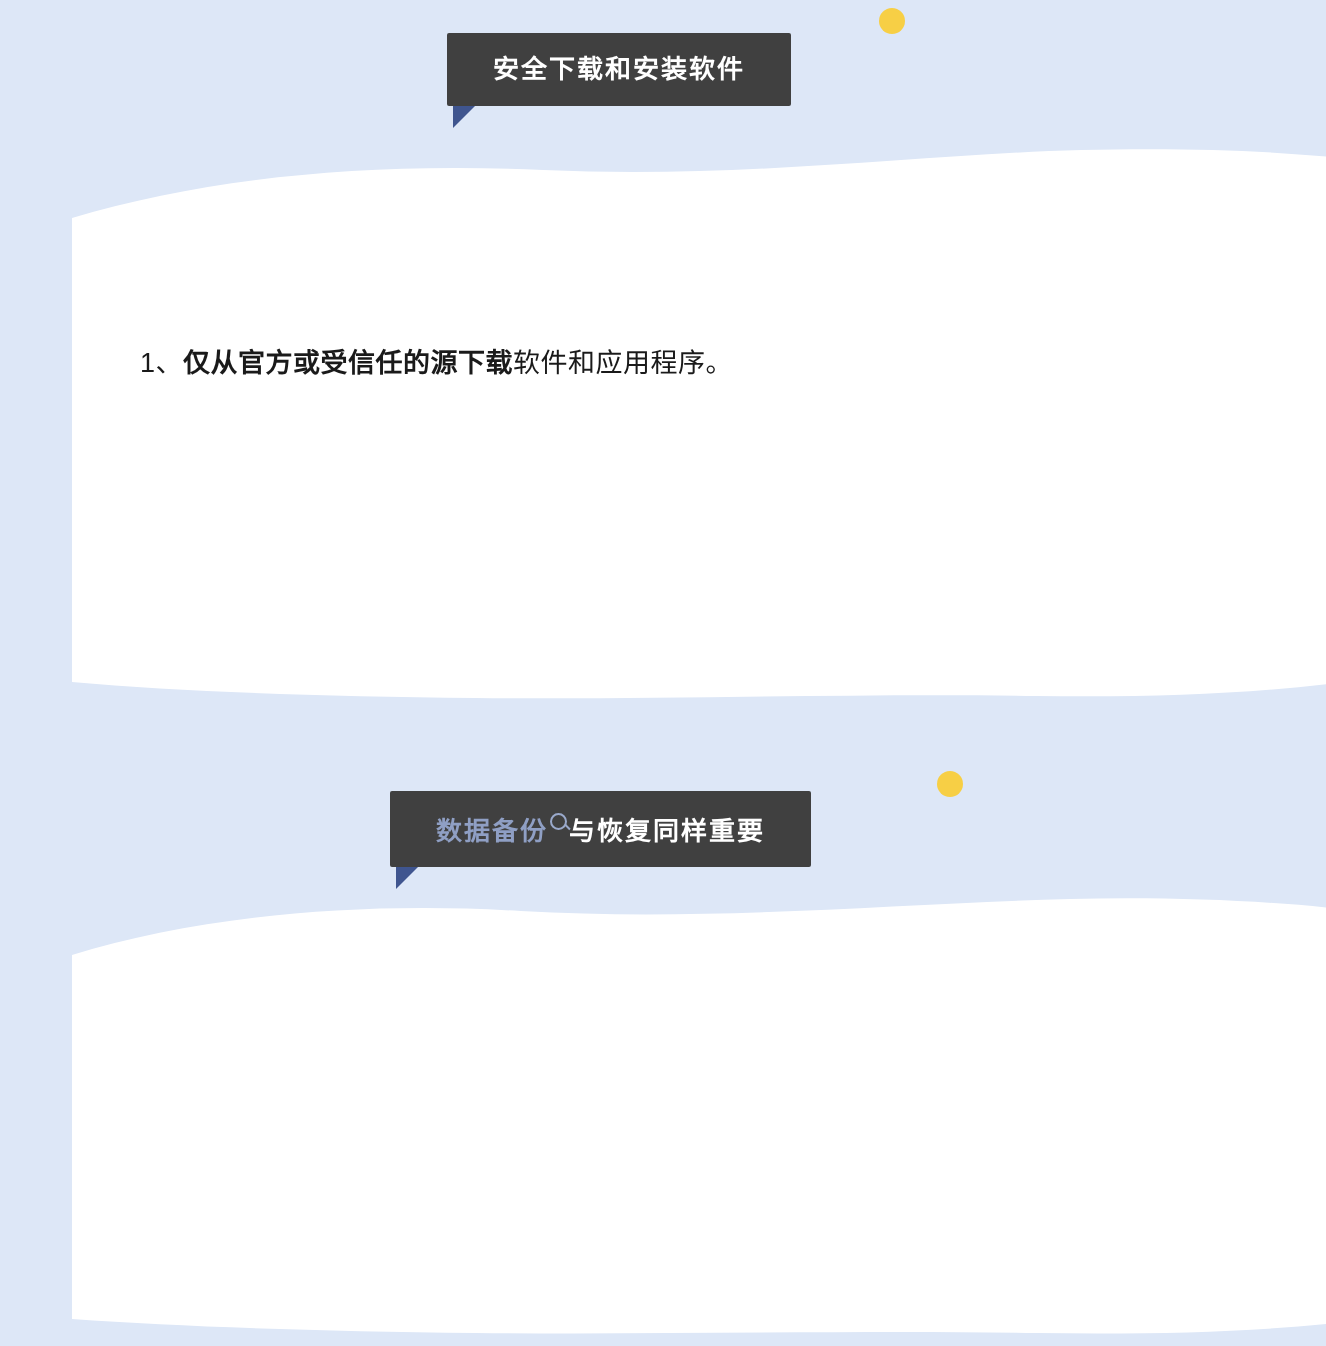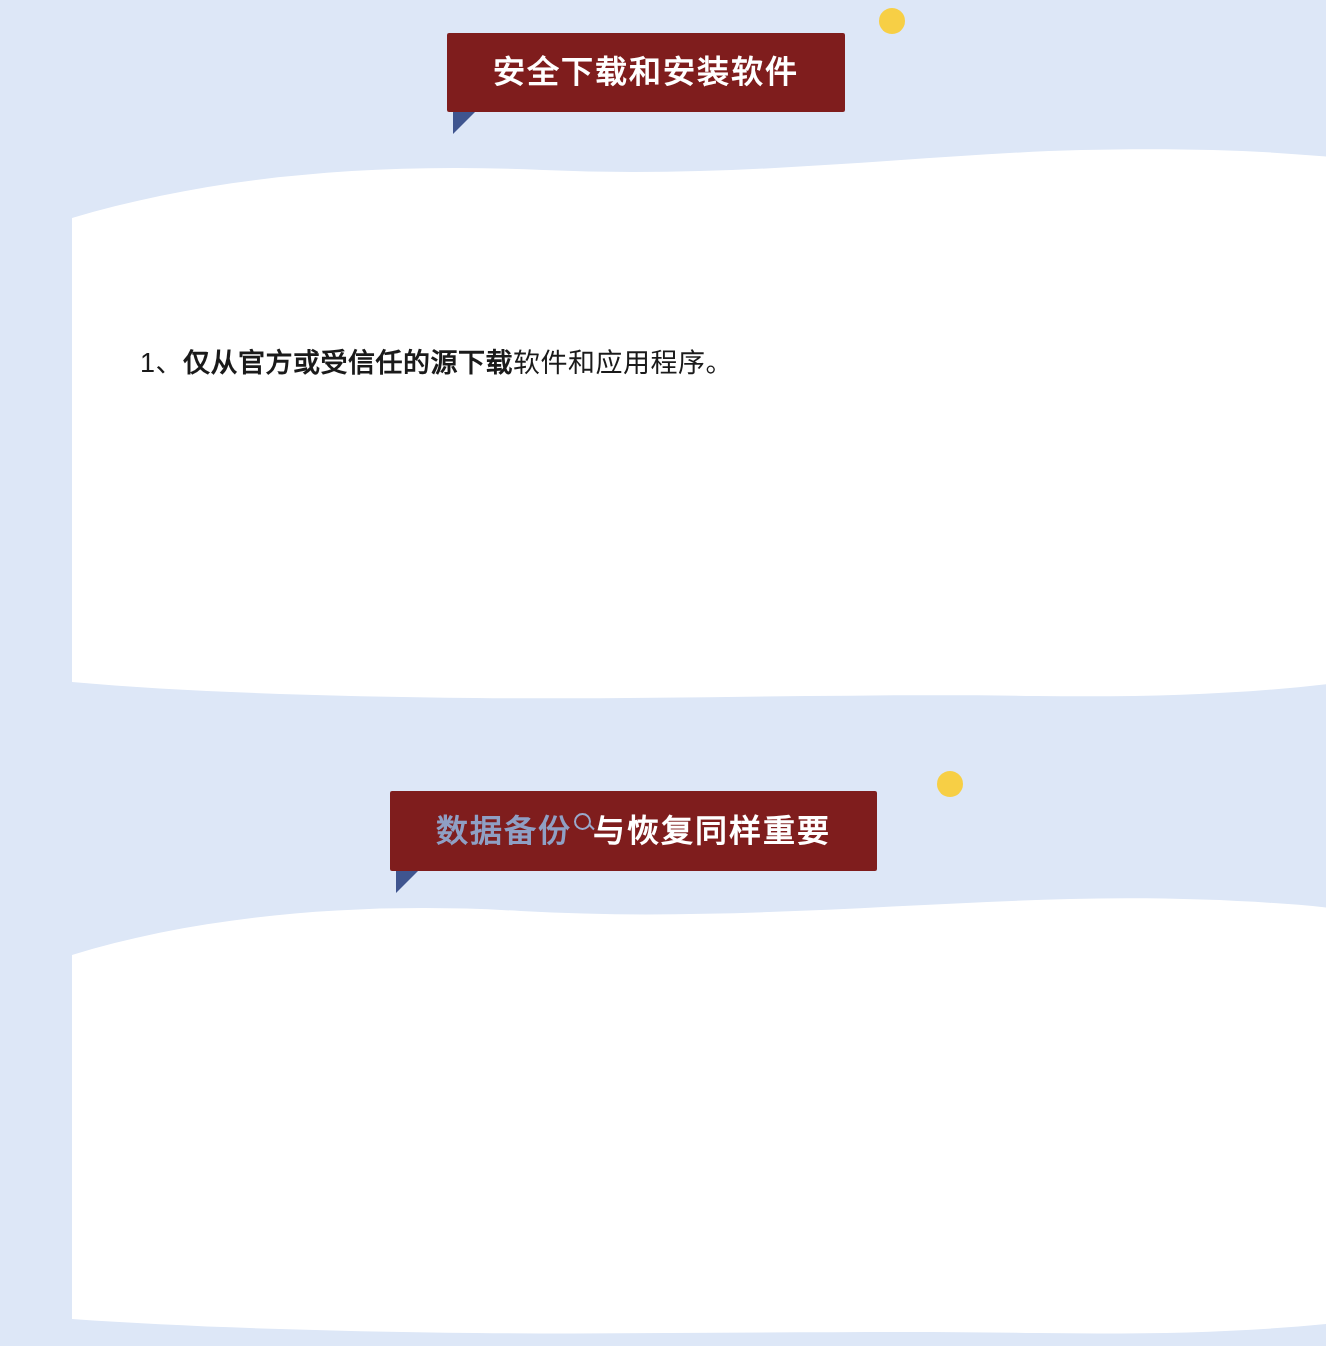--- a/index.html
+++ b/index.html
@@ -43,23 +43,23 @@
   #dot-2 { left: 937px; top: 26px; }
 
   
   .banner-wrap {
     position: absolute;
   }
   #banner-1 { left: 447px; top: 33px; }
   #banner-2 { left: 390px; top: 46px; border-radius: 24px; }
 
   .banner {
-    background: #7f1d1d;
+    background: #404040;
     color: #ffffff;
-    font-size: 32px;
+    font-size: 26px;
     font-weight: bold;
     letter-spacing: 2px;
     text-align: center;
     padding: 22px 46px 22px 46px;
     border-radius: 2px;
     position: relative;
     line-height: 1.1;
     white-space: nowrap;
   }
   .banner .tail {

